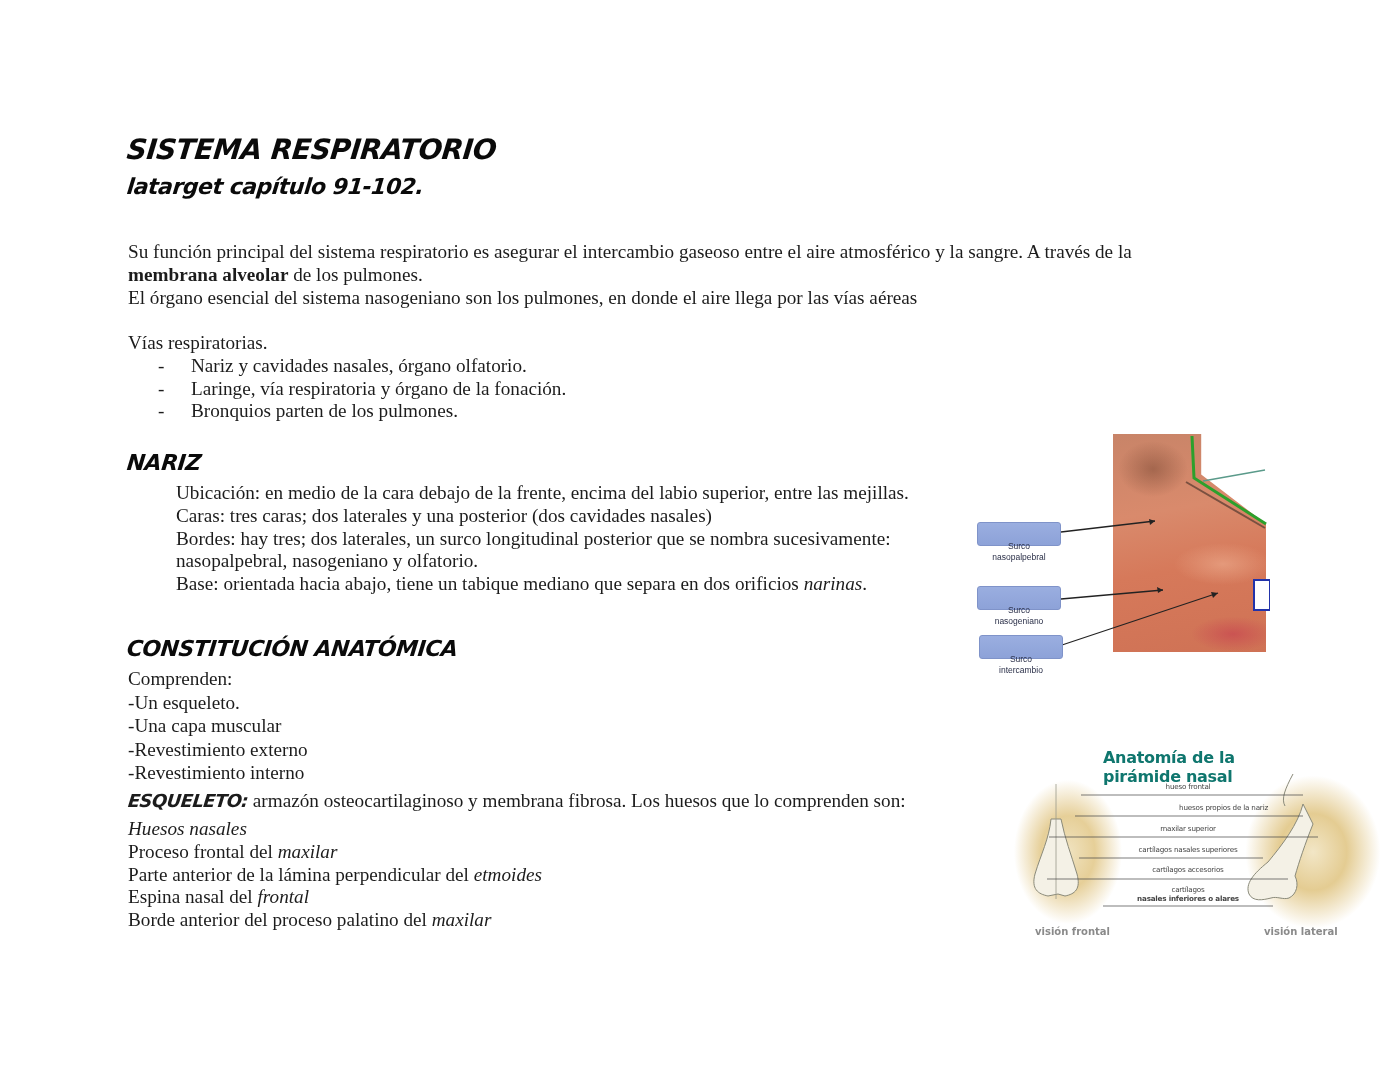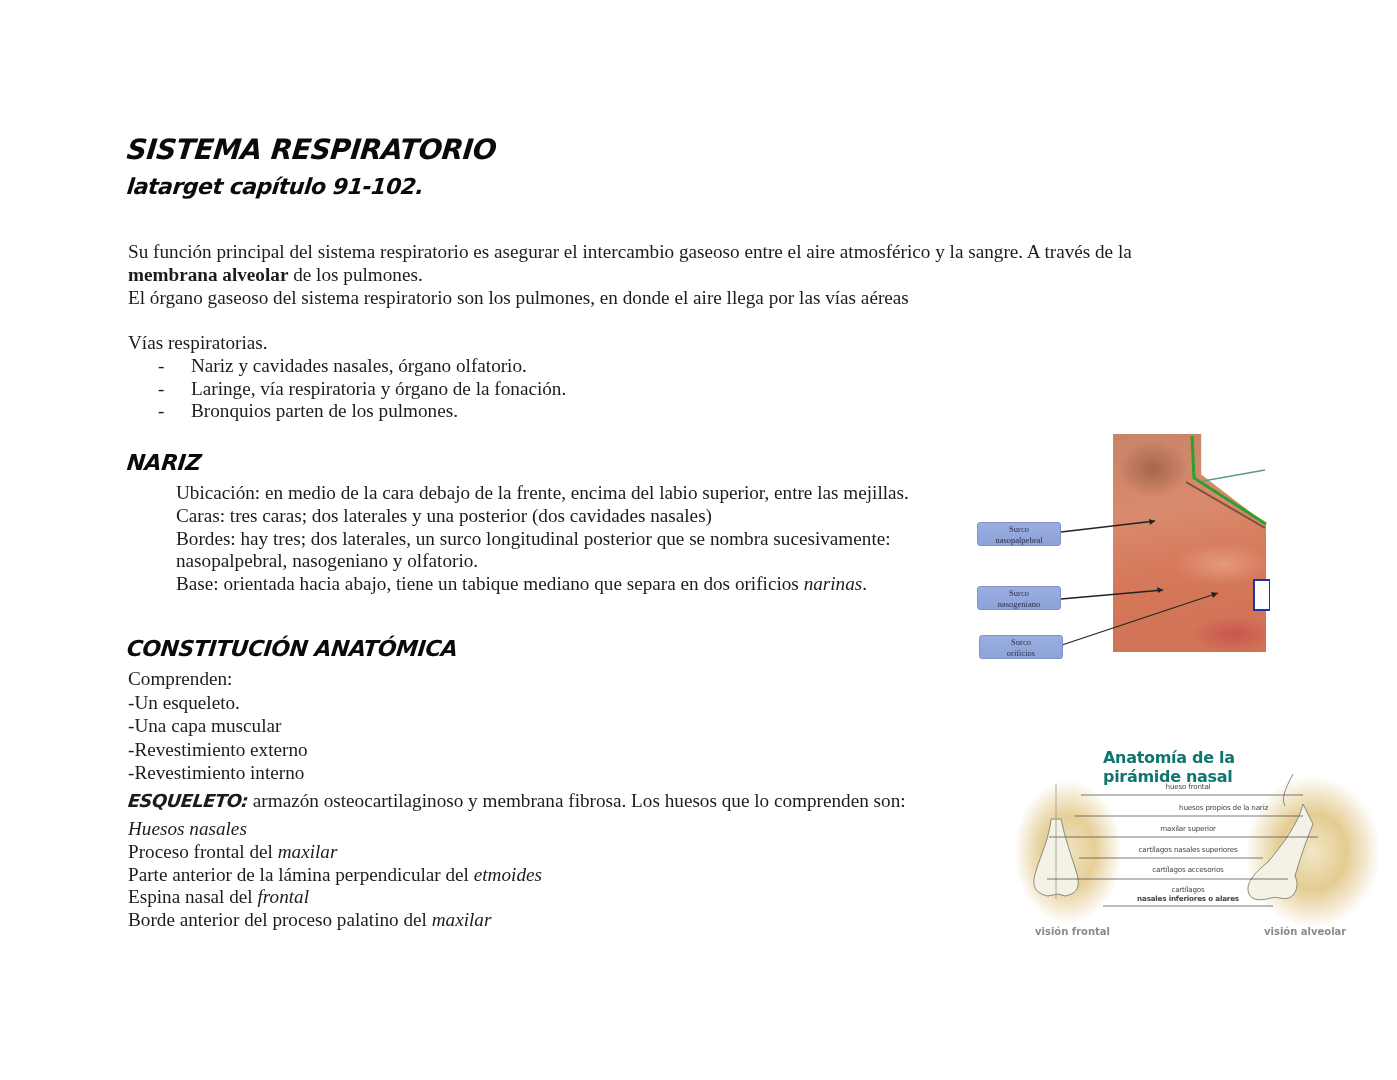--- a/index.html
+++ b/index.html
@@ -59,23 +59,23 @@
       position: absolute; right: 0; top: 0; width: 72px; height: 90px;
       background: #ffffff;
       clip-path: polygon(0 0, 100% 0, 100% 100%, 10% 45%, 10% 0);
     }
     .label-box {
       position: absolute; width: 84px; height: 24px;
       background: linear-gradient(#9aaee0, #8da2d8);
       border: 1px solid #7f93c9;
       border-radius: 3px;
       color: #2a2f48;
-      font-family: Liberation Serif, serif;
+      font-family: Liberation Sans, sans-serif;
       font-size: 8.5px; line-height: 10.5px;
-      text-align: center; padding-top: 1px;
+      text-align: center; padding-top: 18px;
     }
     .face-svg { position: absolute; left: 0; top: 0; }
 
     
     .nasal-fig { position: absolute; left: 1013px; top: 744px; width: 370px; height: 200px; }
     .nasal-title {
       position: absolute; left: 90px; top: 4px; width: 170px; 
       font-family: "DejaVu Sans", sans-serif; font-weight: 700; font-size: 16px; color: #0f766e; letter-spacing: -0.3px;
     }
     .nasal-bg-left {
@@ -97,21 +97,21 @@
   </style>
 </head>
 <body>
 
 <div class="hand title-main">SISTEMA RESPIRATORIO</div>
 <div class="hand title-sub">latarget capítulo 91-102.</div>
 
 <div class="txt intro">
   <div>Su función principal del sistema respiratorio es asegurar el intercambio gaseoso entre el aire atmosférico y la sangre. A través de la</div>
   <div><b>membrana alveolar</b><span> de los pulmones.</span></div>
-  <div>El órgano gaseoso del sistema respiratorio son los pulmones, en donde el aire llega por las vías aéreas</div>
+  <div>El órgano esencial del sistema nasogeniano son los pulmones, en donde el aire llega por las vías aéreas</div>
 </div>
 
 <div class="txt vias">
   <div>Vías respiratorias.</div>
   <div class="bullet">
       <span class="dash">-</span>
       <span>Nariz y cavidades nasales, órgano olfatorio.</span>
     </div>
   <div class="bullet">
       <span class="dash">-</span>
@@ -154,21 +154,21 @@
   <div class="label-box" style="left:2px; top:88px;">
     <div>Surco</div>
     <div>nasopalpebral</div>
   </div>
   <div class="label-box" style="left:2px; top:152px;">
     <div>Surco</div>
     <div>nasogeniano</div>
   </div>
   <div class="label-box" style="left:4px; top:201px;">
     <div>Surco</div>
-    <div>orificios</div>
+    <div>intercambio</div>
   </div>
 </div>
 
 <div class="hand h-const">CONSTITUCIÓN ANATÓMICA</div>
 <div class="txt const">
   <div>Comprenden:</div>
   <div>-Un esqueleto.</div>
   <div>-Una capa muscular</div>
   <div>-Revestimiento externo</div>
   <div>-Revestimiento interno</div>
@@ -205,14 +205,14 @@
     <line x1="90" y1="162" x2="260" y2="162" stroke="#444" stroke-width="0.7"></line>
   </svg>
   <div class="nasal-label" style="left:95px; top:38px;">hueso frontal</div>
   <div class="nasal-label" style="left:95px; top:59px;text-align:right;">huesos propios de la nariz</div>
   <div class="nasal-label" style="left:95px; top:80px;">maxilar superior</div>
   <div class="nasal-label" style="left:95px; top:101px;">cartílagos nasales superiores</div>
   <div class="nasal-label" style="left:95px; top:121px;">cartílagos accesorios</div>
   <div class="nasal-label" style="left:95px; top:141px;">cartílagos</div>
   <div class="nasal-label" style="left:95px; top:150px;font-weight:bold;">nasales inferiores o alares</div>
   <div class="nasal-caption" style="left:22px;">visión frontal</div>
-  <div class="nasal-caption" style="left:251px;">visión alveolar</div>
+  <div class="nasal-caption" style="left:251px;">visión lateral</div>
 </div>
 
 </body></html>

